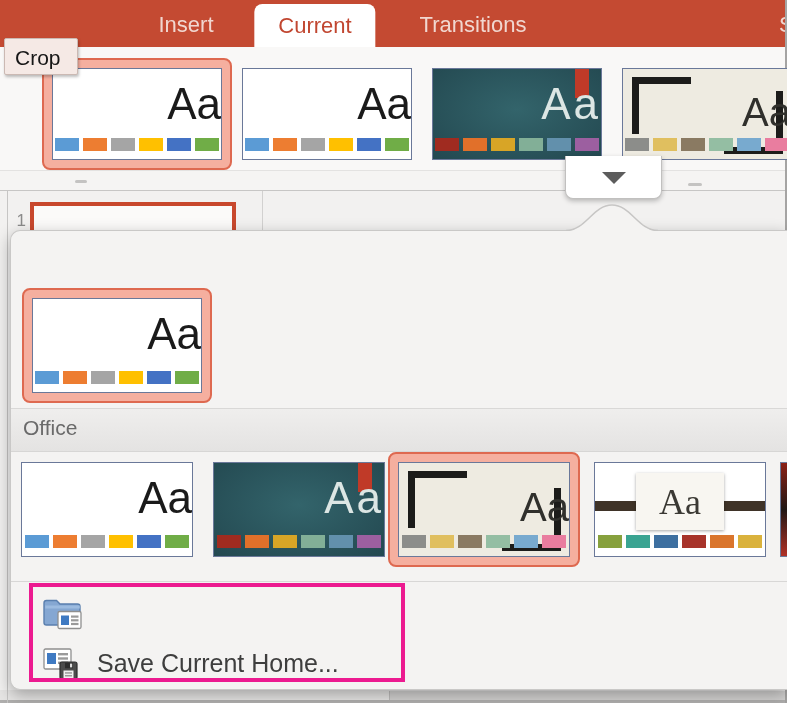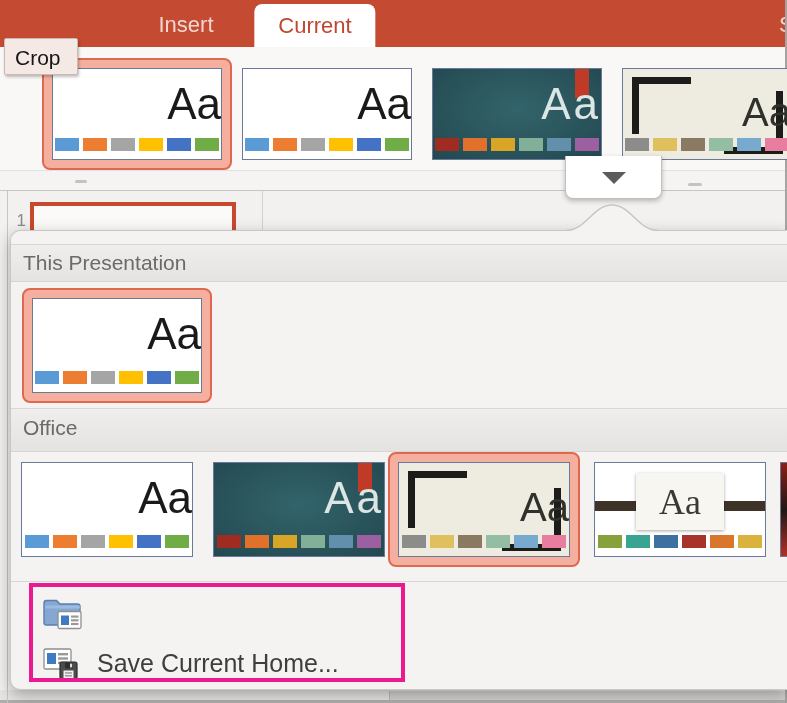--- a/index.html
+++ b/index.html
@@ -76,20 +76,21 @@
   #left-edge{position:absolute;left:7px;top:191px;width:1px;height:512px;background:#c6c5c4;}
 </style>
 </head>
 <body>
 
 <div id="win">
 
   <div id="tab-bar">
       <div class="tab" style="left: 186px;">Insert</div>
       <div class="tab selected" style="left: 315px;">Current</div>
+      <div class="tab" style="left: 473px;">Transitions</div>
       <div class="tab edge" style="left: 779px;">S</div>
     </div>
 
   <div id="gallery-area"></div>
   <div id="ribbon-strip"></div>
   <div class="handle-dash" style="left:75px;top:180px;width:12px;"></div>
   <div class="handle-dash" style="left:688px;top:183px;width:14px;"></div>
 
   <div id="workspace">
     <div class="vline" style="left:262px;top:0;height:39px;"></div>
@@ -99,21 +100,20 @@
 
   <div id="more-button">
     <div class="tri"></div>
   </div>
   <svg id="bump" viewBox="0 0 92 28">
     <path d="M0,28 C20,28 27,2 46,2 C65,2 72,28 92,28 Z" fill="#f4f3f2"></path>
     <path d="M0,27.5 C20,27.5 27,2 46,2 C65,2 72,27.5 92,27.5" fill="none" stroke="#c7c6c5" stroke-width="1.5"></path>
   </svg>
 
   <div id="panel">
-    <div class="band" style="top:13px;height:38px;line-height:36px;">This Presentation</div>
     <div id="tp-row"></div>
 
     <div class="band" style="top:177px;height:44px;line-height:38px;">Office</div>
     <div id="office-row"></div>
 
     <div id="divider"></div>
 
     <div id="annotation-box"></div>
 
     <div class="menu-item" style="top:357px;">

